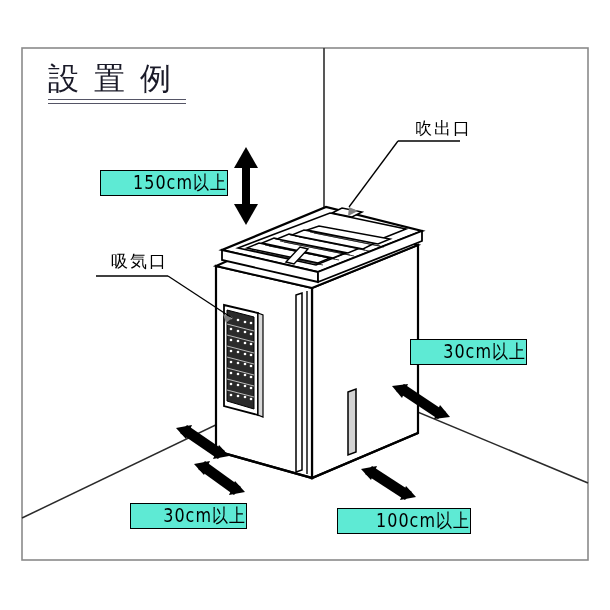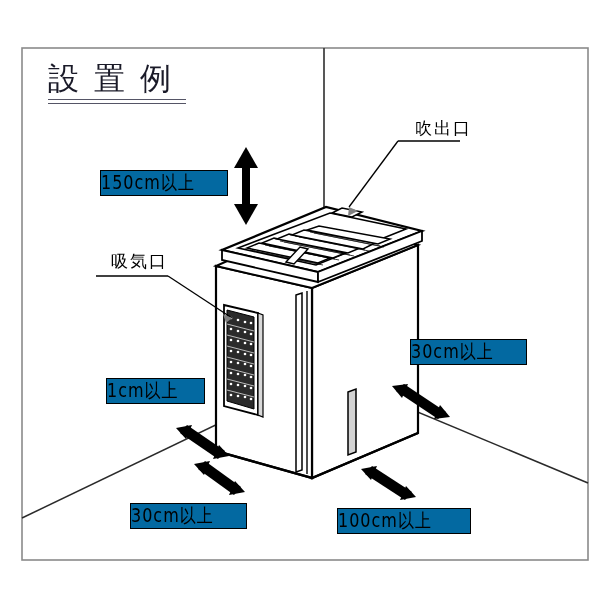--- a/index.html
+++ b/index.html
@@ -29,29 +29,29 @@
     left: 0;
     top: 0;
     width: 610px;
     height: 610px;
     pointer-events: none;
   }
   .dim-box {
     position: absolute;
     box-sizing: border-box;
     border: 1.4px solid #000000;
-    background: #0369a1;
+    background: #5eead4;
     color: #000000;
     font-family: "DejaVu Sans", sans-serif;
     font-size: 16px;
     line-height: 1;
     letter-spacing: 1px;
     display: flex;
     align-items: center;
-    justify-content: flex-start;
+    justify-content: flex-end;
     white-space: nowrap;
     pointer-events: auto;
   }
   .dim-box .inner {
     display: inline-block;
     transform: scaleY(1.18);
   }
   .leader-label {
     position: absolute;
     color: #000000;
@@ -263,23 +263,20 @@
     </div>
 
     <div class="dim-box" style="left:100px; top:170px; width:128px; height:26px;">
       <span class="inner">150cm以上</span>
     </div>
 
     <div class="dim-box" style="left:410px; top:339px; width:117px; height:26px;">
       <span class="inner">30cm以上</span>
     </div>
 
-    <div class="dim-box" style="left:106px; top:378px; width:99px; height:26px;">
-      <span class="inner">1cm以上</span>
-    </div>
 
     <div class="dim-box" style="left:130px; top:503px; width:117px; height:26px;">
       <span class="inner">30cm以上</span>
     </div>
 
     <div class="dim-box" style="left:337px; top:508px; width:134px; height:26px;">
       <span class="inner">100cm以上</span>
     </div>
 
   </div>

